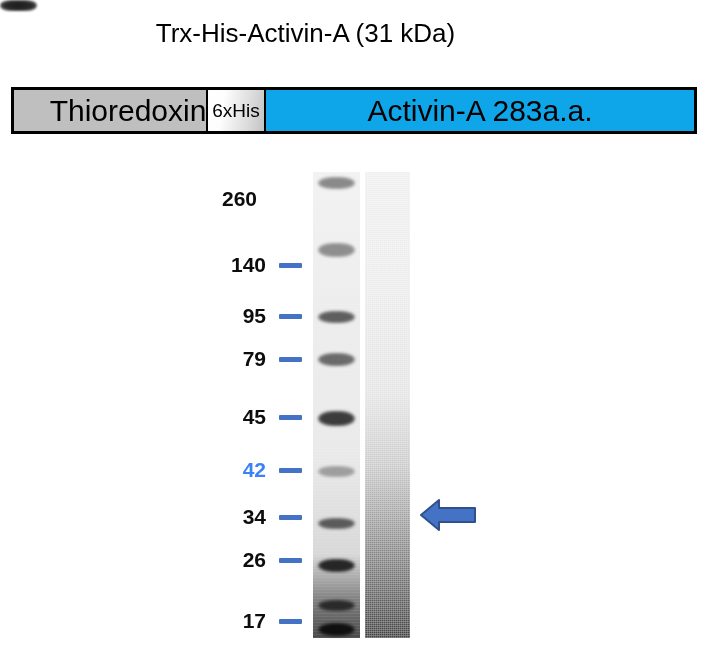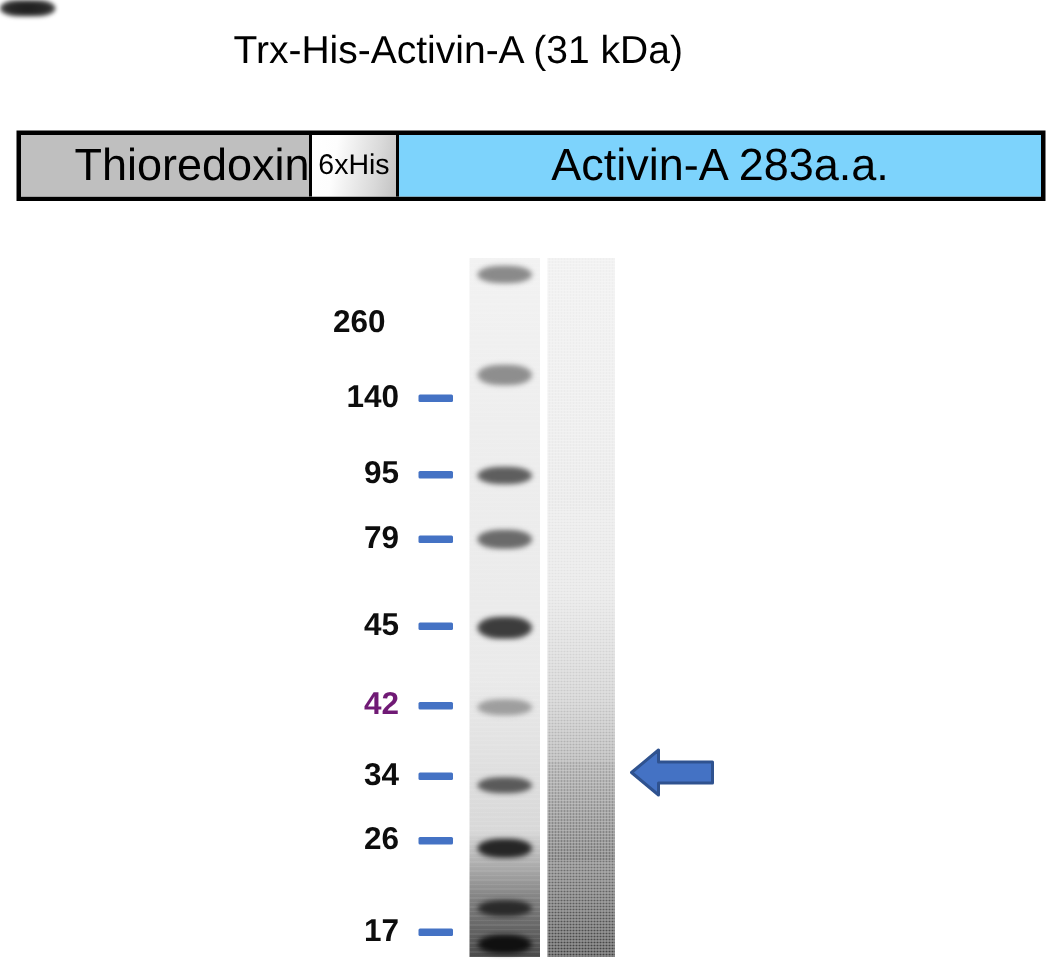--- a/index.html
+++ b/index.html
@@ -195,21 +195,21 @@
   .nosel { user-select: none; }
 </style>
 </head>
 <body>
 
 <div id="figure-title" class="nosel">Trx-His-Activin-A (31 kDa)</div>
 
 <div id="construct-diagram">
   <div id="domain-thioredoxin" class="domain-box nosel" style="background: rgb(191, 191, 191);">Thioredoxin</div>
   <div id="domain-6xhis" class="domain-box nosel">6xHis</div>
-  <div id="domain-activin" class="domain-box nosel" style="background: #7dd3fc;">Activin-A 283a.a.</div>
+  <div id="domain-activin" class="domain-box nosel" style="background: #0ea5e9;">Activin-A 283a.a.</div>
 </div>
 
 <div id="gel-panel">
 
   <div id="ladder-lane" class="gel-lane"></div>
   <div id="ladder-lane-noise"></div>
 
   <div id="sample-lane" class="gel-lane"></div>
   <div id="sample-lane-noise"></div>
 
@@ -222,42 +222,42 @@
       <div class="gel-band ladder-band" style="top: 466px; height: 11px; background: radial-gradient(rgb(158, 158, 158) 0%, rgb(158, 158, 158) 58%, rgba(200, 200, 200, 0.25) 100%);"></div>
       <div class="gel-band ladder-band" style="top: 518px; height: 11px; background: radial-gradient(rgb(90, 90, 90) 0%, rgb(90, 90, 90) 58%, rgba(200, 200, 200, 0.25) 100%);"></div>
       <div class="gel-band ladder-band" style="top: 559px; height: 13px; background: radial-gradient(rgb(38, 38, 38) 0%, rgb(38, 38, 38) 58%, rgba(200, 200, 200, 0.25) 100%);"></div>
       <div class="gel-band ladder-band" style="top: 600px; height: 11px; background: radial-gradient(rgb(42, 42, 42) 0%, rgb(42, 42, 42) 58%, rgba(200, 200, 200, 0.25) 100%);"></div>
       <div class="gel-band ladder-band" style="top: 623px; height: 13px; background: radial-gradient(rgb(16, 16, 16) 0%, rgb(16, 16, 16) 58%, rgba(200, 200, 200, 0.25) 100%);"></div>
     </div>
 
   <div id="sample-band"></div>
 
   <div id="marker-list">
-      <div class="marker-row" style="top: 204px; gap: 32px;">
+      <div class="marker-row" style="top: 188px; gap: 32px;">
         <span class="marker-label" style="color: rgb(13, 13, 13);">260</span>
         <span class="marker-tick" style="background: rgb(68, 114, 196);"></span>
       </div>
       <div class="marker-row" style="top: 254px;">
         <span class="marker-label" style="color: rgb(13, 13, 13);">140</span>
         <span class="marker-tick" style="background: rgb(68, 114, 196);"></span>
       </div>
       <div class="marker-row" style="top: 305px;">
         <span class="marker-label" style="color: rgb(13, 13, 13);">95</span>
         <span class="marker-tick" style="background: rgb(68, 114, 196);"></span>
       </div>
       <div class="marker-row" style="top: 348px;">
         <span class="marker-label" style="color: rgb(13, 13, 13);">79</span>
         <span class="marker-tick" style="background: rgb(68, 114, 196);"></span>
       </div>
       <div class="marker-row" style="top: 406px;">
         <span class="marker-label" style="color: rgb(13, 13, 13);">45</span>
         <span class="marker-tick" style="background: rgb(68, 114, 196);"></span>
       </div>
       <div class="marker-row" style="top: 459px;">
-        <span class="marker-label" style="color: #701a75;">42</span>
+        <span class="marker-label" style="color: #3b82f6;">42</span>
         <span class="marker-tick" style="background: rgb(68, 114, 196);"></span>
       </div>
       <div class="marker-row" style="top: 506px;">
         <span class="marker-label" style="color: rgb(13, 13, 13);">34</span>
         <span class="marker-tick" style="background: rgb(68, 114, 196);"></span>
       </div>
       <div class="marker-row" style="top: 549px;">
         <span class="marker-label" style="color: rgb(13, 13, 13);">26</span>
         <span class="marker-tick" style="background: rgb(68, 114, 196);"></span>
       </div>

